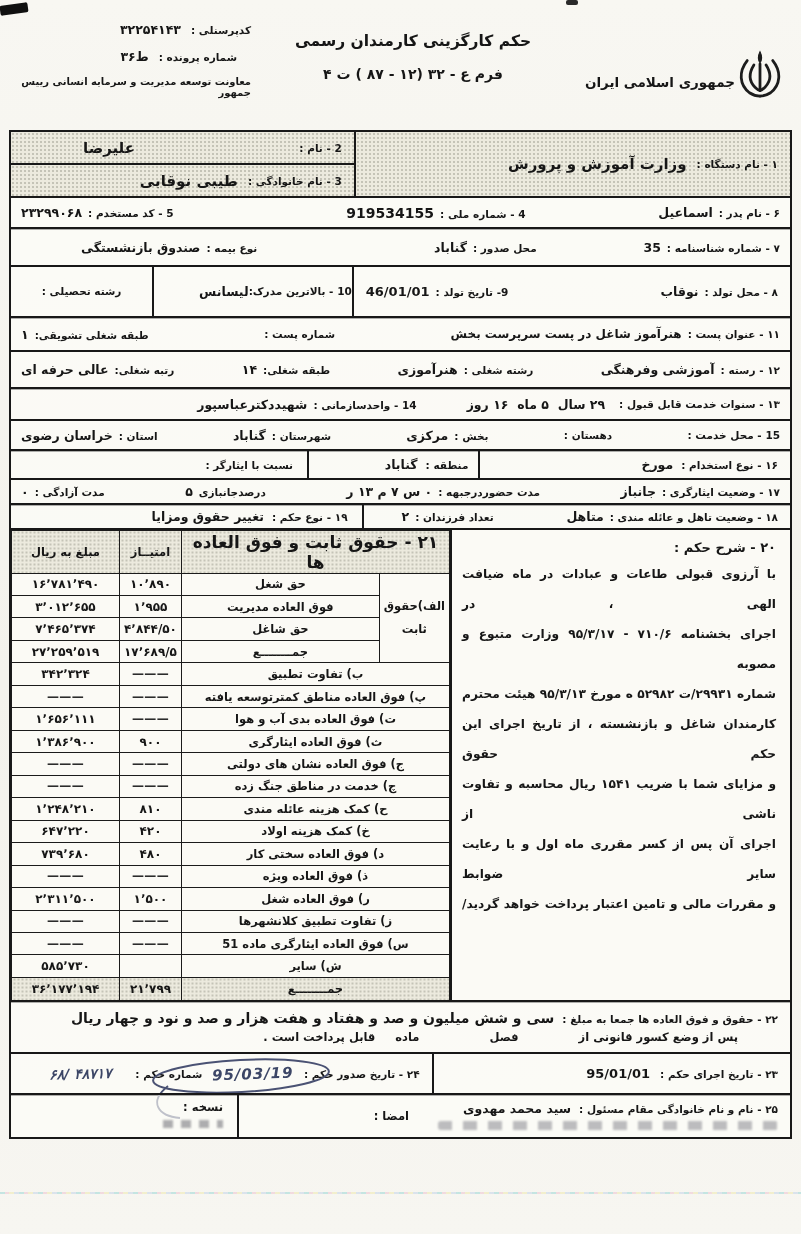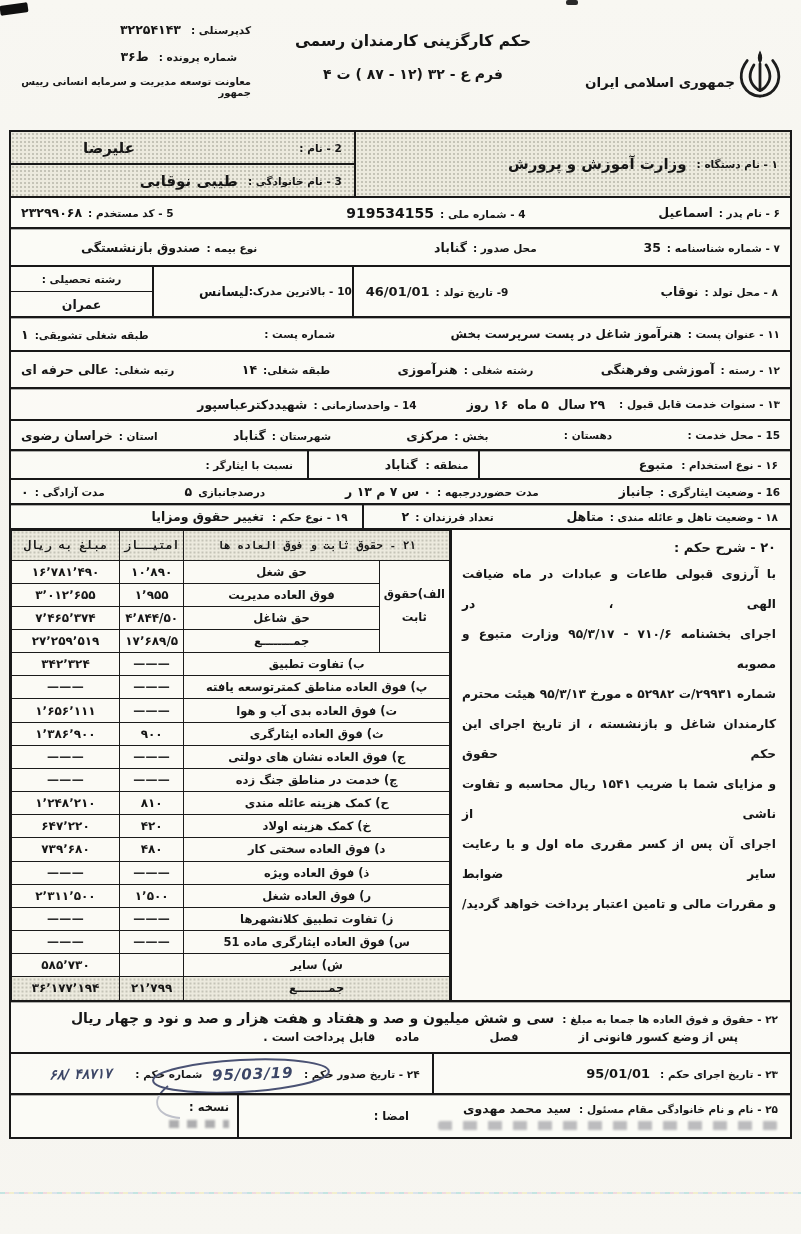--- a/index.html
+++ b/index.html
@@ -67,25 +67,25 @@
 
   
   .mid { display:flex; border:2.5px solid #181818; height:475px; background:#fbfaf5; margin:0; position:relative; }
   .decree { width:340px; border-left:2.5px solid #181818; padding:10px 14px 0 10px; }
   .d-title { font-weight:800; font-size:13px; margin-bottom:4px; }
   .d-line { font-weight:700; font-size:12.2px; line-height:30px; text-align:justify; text-align-last:justify; }
   .salary { flex:1; }
   table { width:100%; height:100%; border-collapse:collapse; direction:rtl; }
   td { border:1.8px solid #1b1b1b; text-align:center; font-weight:800; font-size:11.5px; padding:1px 4px; }
   td.num { font-size:12px; letter-spacing:.3px; }
-  td.t-title { font-size:11px; }
+  td.t-title { font-size:17px; }
   td.group { width:54px; font-size:11.5px; line-height:2; }
   .col-points { width:62px; }
   .col-amount { width:108px; }
-  tr.hrow td { height:30px;font-family:Liberation Mono, monospace; }
+  tr.hrow td { height:30px; }
 
   
   .r22 { flex-direction:column; align-items:stretch; justify-content:center; gap:4px; padding:4px 12px; }
   .r22 .l1 { display:flex; align-items:baseline; gap:8px; }
   .r22 .words { font-size:14px; font-weight:800; }
   .r22 .l2 { display:flex; gap:0; font-weight:700; font-size:11.5px; padding-right:40px; align-items:baseline; }
   .r22 .gap1 { margin-right:60px; } .r22 .gap2 { margin-right:70px; }
   .stamped { filter:blur(.3px); font-weight:800; margin-right:20px; }
 
   
@@ -97,21 +97,21 @@
   .hw-no { font-size:14px; transform:rotate(-1.5deg); display:inline-block; margin-right:auto; padding-left:26px; }
   .oval { position:absolute; top:-2px; right:96px; width:190px; height:70px; overflow:visible; pointer-events:none; }
 
   
   .r25 { padding:0; }
   .seg25a { flex:1; height:100%; padding:6px 12px 0; }
   .seg25a .pair { display:flex; gap:8px; align-items:baseline; }
   .smear { height:9px; margin-top:5px; width:340px; opacity:.35; filter:blur(1.2px);
     background:repeating-linear-gradient(90deg,#4a4a58 0 14px, transparent 14px 25px); border-radius:3px; }
   .seg25b { width:170px; height:100%; display:flex; align-items:center; font-weight:700; }
-  .seg25c { width:228px; height:100%; border-right:2.5px solid #181818; padding:5px 8px; }
+  .seg25c { width:228px; height:100%; border-right:2.5px solid #181818; padding:5px 14px; }
   .smear2 { height:8px; margin-top:6px; width:60px; opacity:.4; filter:blur(1px);
     background:repeating-linear-gradient(90deg,#3a3a46 0 10px, transparent 10px 18px); }
 
   .dash { color:#2b2b2b; }
 </style>
 </head>
 <body>
 
 <div class="page">
   <div class="smudge-tl"></div>
@@ -213,23 +213,20 @@
             <span class="lbl">10 - بالاترین مدرک:</span>
           </div>
         <div class="b">
             <b class="val">لیسانس</b>
           </div>
       </div>
       <div class="seg-c">
         <div class="t">
             <span class="lbl">رشته تحصیلی :</span>
           </div>
-        <div class="b">
-            <b class="val">عمران</b>
-          </div>
       </div>
     </div>
 
     <div class="frow sb" style="height:36px">
       <span class="fld">
         <span class="lbl">۱۱ - عنوان پست :</span>
         <b class="val" style="font-size:12px">هنرآموز شاغل در پست سرپرست بخش</b>
       </span>
       <span class="lbl">شماره پست :</span>
       <span class="fld">
@@ -279,34 +276,34 @@
       </span>
       <span class="fld">
         <span class="lbl">استان :</span>
         <b class="val">خراسان رضوی</b>
       </span>
     </div>
 
     <div class="frow" style="height:31px; padding:0">
       <div class="vdiv-left" style="flex:0 0 40%; padding:0 12px; gap:8px">
         <span class="lbl">۱۶ - نوع استخدام :</span>
-        <b class="val">متبوع</b>
+        <b class="val">مورخ</b>
       </div>
       <div class="vdiv-left" style="flex:0 0 22%; padding:0 10px; gap:8px">
         <span class="lbl">منطقه :</span>
         <b class="val">گناباد</b>
       </div>
       <div style="flex:1; padding:0 14px; display:flex; align-items:center">
         <span class="lbl">نسبت با ایثارگر :</span>
       </div>
     </div>
 
     <div class="frow sb" style="height:28px">
       <span class="fld">
-        <span class="lbl">16 - وضعیت ایثارگری :</span>
+        <span class="lbl">۱۷ - وضعیت ایثارگری :</span>
         <b class="val">جانباز</b>
       </span>
       <span class="fld">
         <span class="lbl">مدت حضوردرجبهه :</span>
         <b class="val">۰ س  ۷ م  ۱۳ ر</b>
       </span>
       <span class="fld">
         <span class="lbl">درصدجانبازی</span>
         <b class="val">۵</b>
       </span>

